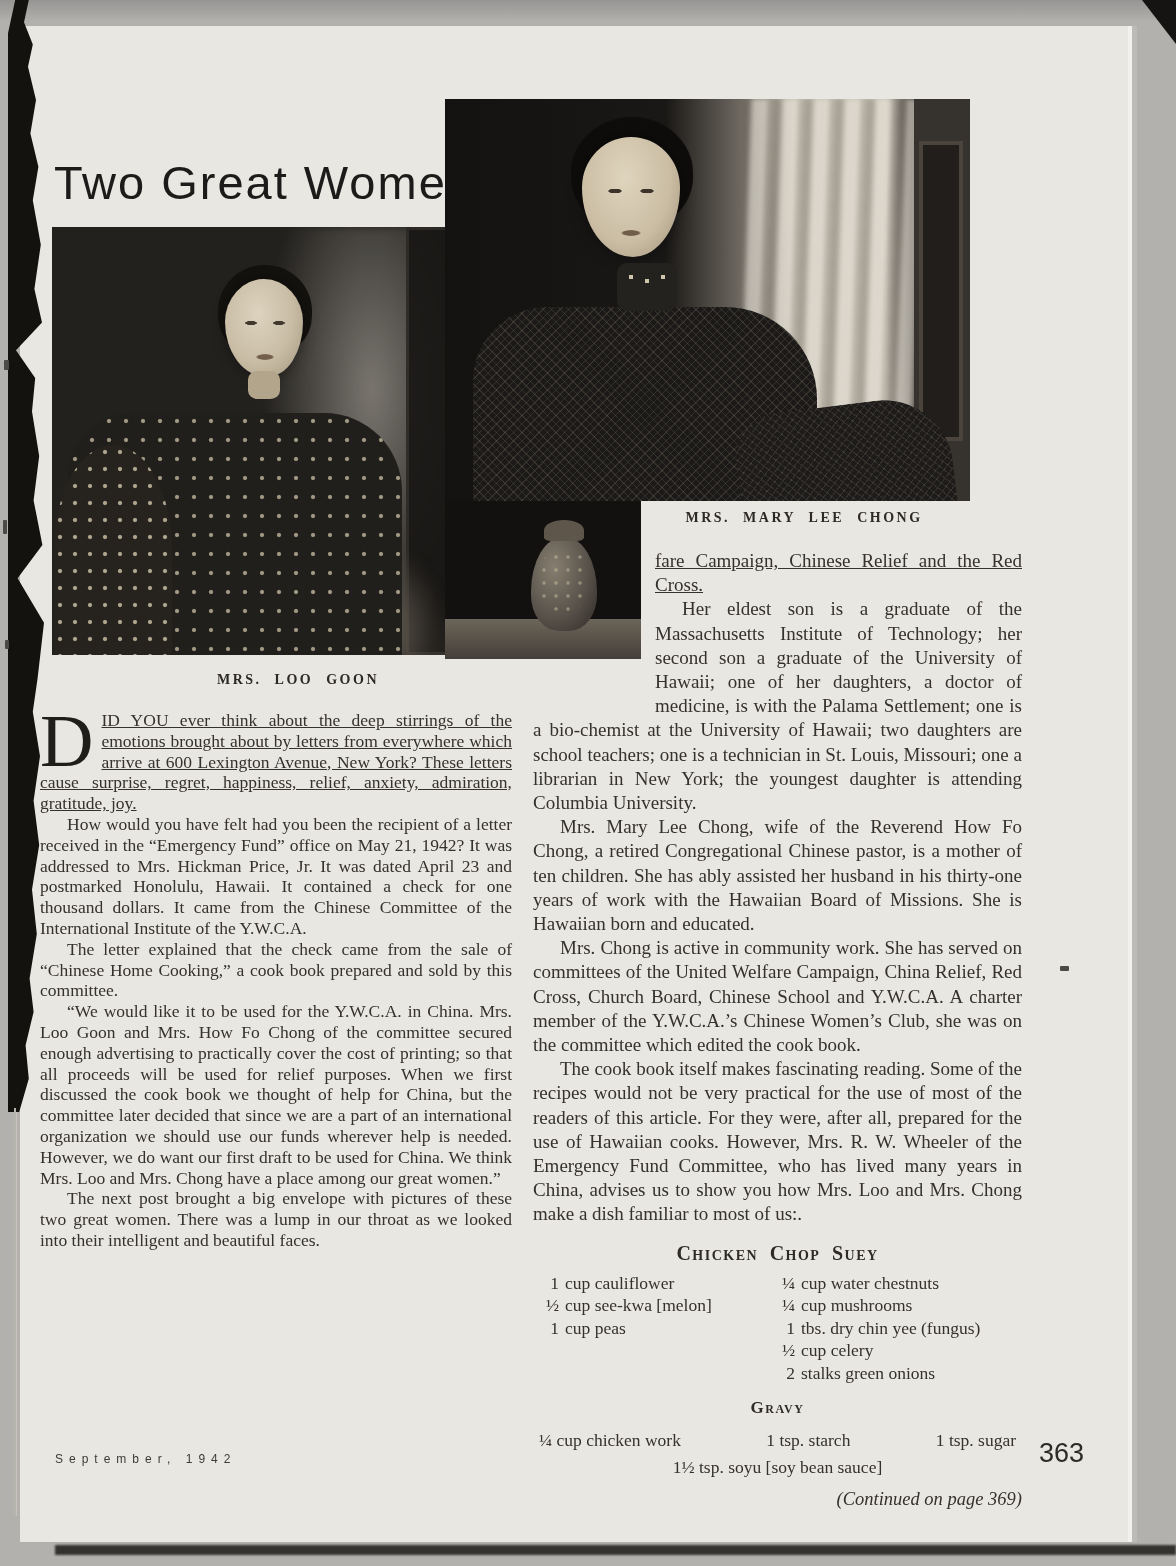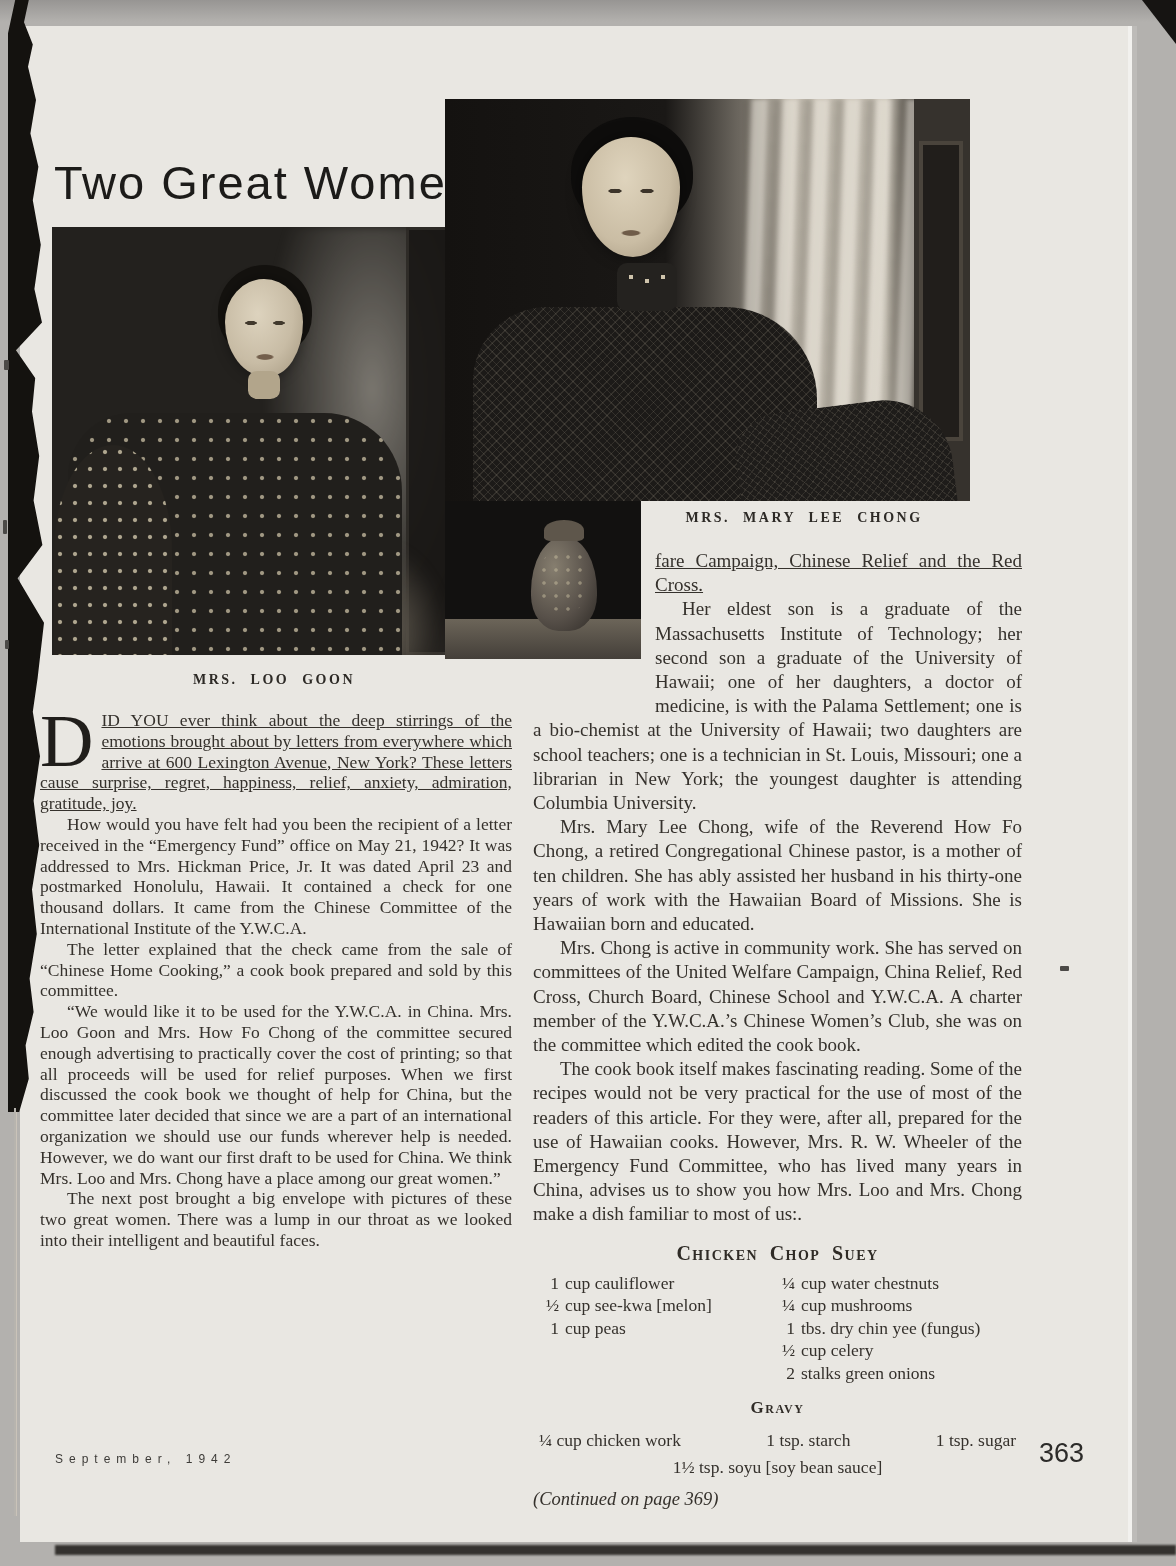--- a/index.html
+++ b/index.html
@@ -130,21 +130,21 @@
   .ext-vase::after { content:''; position:absolute; inset:14px 8px 20px 8px;
     background-image:radial-gradient(circle at 5px 6px, rgba(200,190,160,.5) 1.3px, transparent 2.2px);
     background-size:12px 13px; border-radius:40%; }
 
   
   .caption {
     position:absolute; text-align:center;
     font-family:"Liberation Serif", serif; font-weight:700;
     font-size:14px; letter-spacing:2.5px; word-spacing:7px; color:#2d2a26;
   }
-  .caption-left { left:44px; top:672px; width:460px; }
+  .caption-left { left:68px; top:672px; width:460px; }
   .caption-right { left:638px; top:510px; width:332px; }
 
   
   .col { position:absolute; color:#35312c; text-align:justify; }
   .col-left { left:40px; top:710px; width:472px; font-size:17.5px; line-height:20.8px; }
   .col-right { left:533px; top:549px; width:489px; font-size:19px; line-height:24.2px; }
   .para { margin:0; text-indent:27px; }
   .para.no-indent { text-indent:0;text-decoration:underline; }
   .dropcap { float:left; font-size:74px; line-height:58px; height:60px;
     padding:2px 8px 0 0; color:#201e1b; }
@@ -157,21 +157,21 @@
     margin:14px 0 7px; text-indent:0; color:#2f2b26;
   }
   .gravy-heading { margin-top:12px; font-size:17px; }
   .ing-cols { display:flex; font-size:17.5px; line-height:22.5px; text-align:left; }
   .ing-col-a { width:222px; }
   .ing-col-b { flex:1; padding-left:14px; }
   .ing { padding-left:34px; text-indent:-34px; margin:0; }
   .qty { display:inline-block; width:26px; text-align:right; text-indent:0; margin-right:6px; }
   .gravy-row { display:flex; justify-content:space-between; padding:0 6px; font-size:17.5px; text-align:left; }
   .gravy-line2 { text-align:center; font-size:17.5px; margin-top:3px; text-indent:0; }
-  .continued { text-align:left; font-style:italic; font-size:18.5px; margin-top:8px; text-indent:0; }
+  .continued { text-align:right; font-style:italic; font-size:18.5px; margin-top:8px; text-indent:0; }
 
   
   .footer-issue {
     position:absolute; left:55px; top:1452px;
     font-family:"Liberation Sans", sans-serif; font-size:12px;
     letter-spacing:6px; color:#3d3b38;text-align:center;
   }
   .footer-page {
     position:absolute; left:984px; top:1438px; width:100px; text-align:right;
     font-family:"Liberation Sans", sans-serif; font-size:27px; color:#2c2b29;

